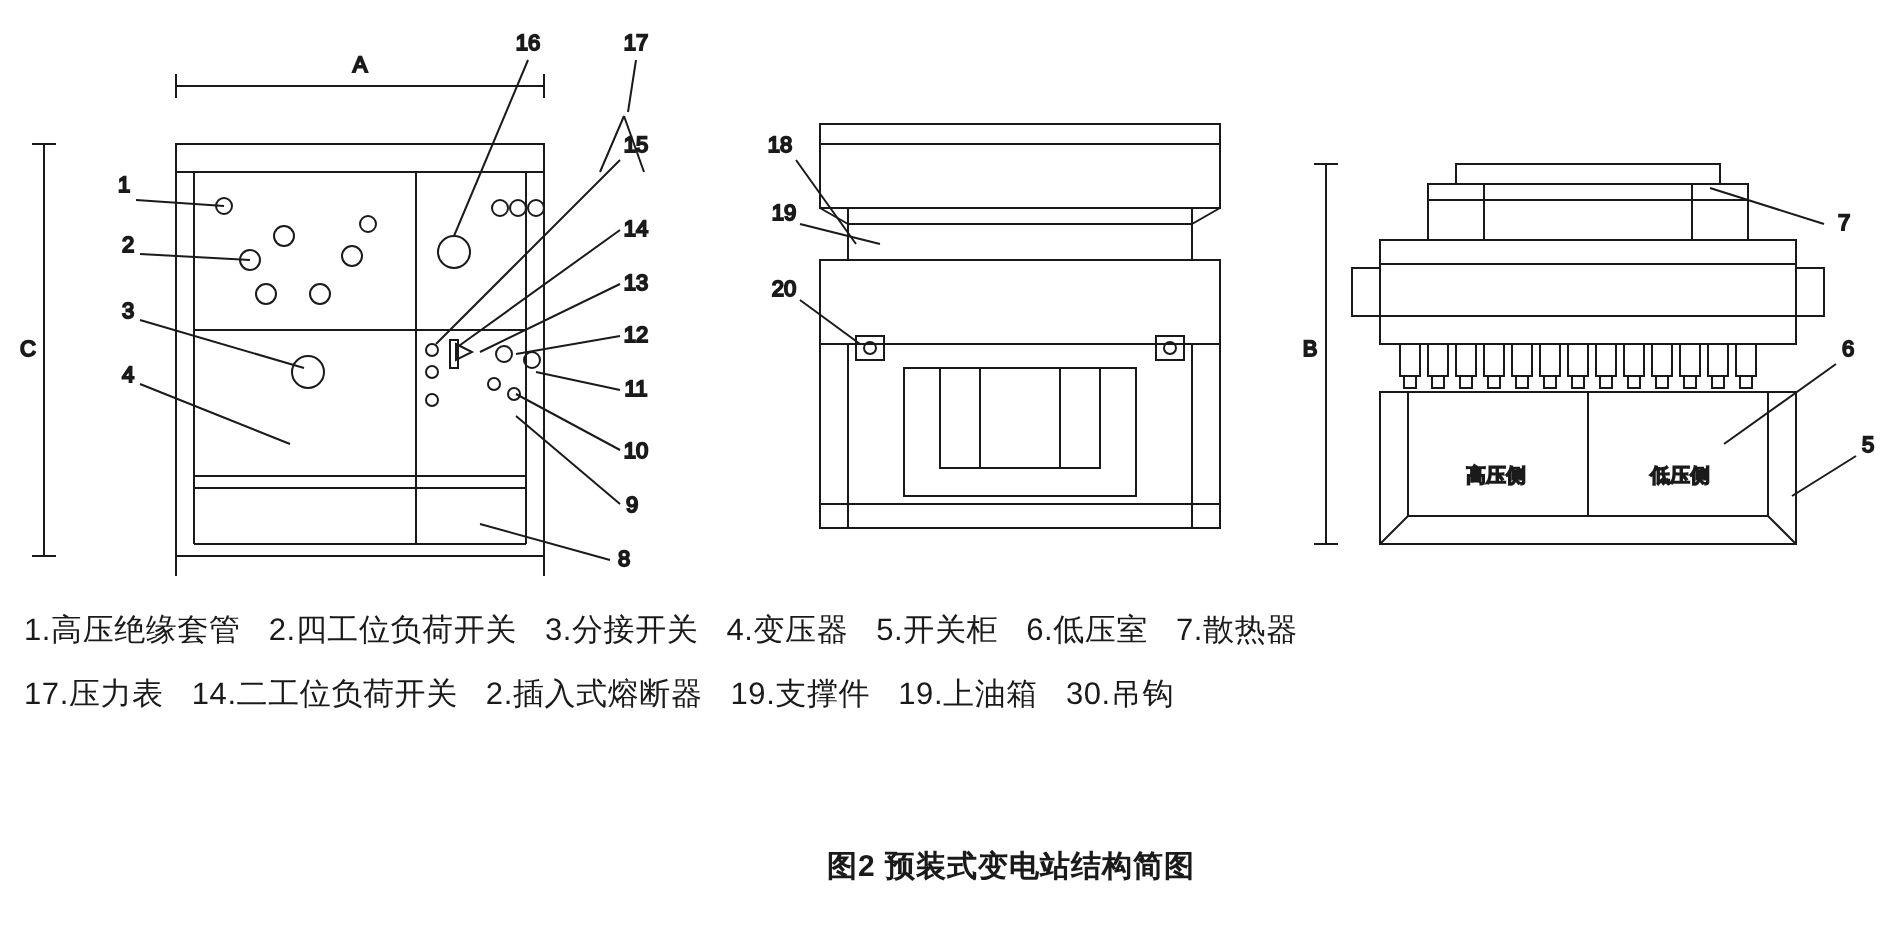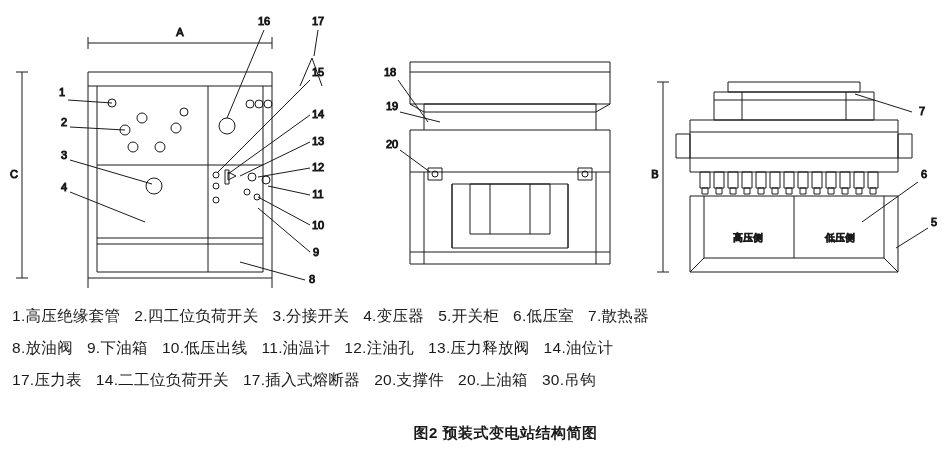--- a/index.html
+++ b/index.html
@@ -287,22 +287,19 @@
       </g>
 
     </g>
   </svg>
 
   <div class="legend">
     <div class="legend-line">
       <span class="item">1.高压绝缘套管</span><span class="item">2.四工位负荷开关</span><span class="item">3.分接开关</span><span class="item">4.变压器</span><span class="item">5.开关柜</span><span class="item">6.低压室</span><span class="item">7.散热器</span>
     </div>
     <div class="legend-line">
-      <span class="item">8.放油阀</span><span class="item">9.下油箱</span><span class="item">10.低压出线</span><span class="item">11.油温计</span><span class="item">12.注油孔</span><span class="item">13.压力释放阀</span><span class="item">14.油位计</span>
-    </div>
-    <div class="legend-line">
-      <span class="item">17.压力表</span><span class="item">14.二工位负荷开关</span><span class="item">17.插入式熔断器</span><span class="item">20.支撑件</span><span class="item">20.上油箱</span><span class="item">30.吊钩</span>
+      <span class="item">17.压力表</span><span class="item">14.二工位负荷开关</span><span class="item">2.插入式熔断器</span><span class="item">19.支撑件</span><span class="item">19.上油箱</span><span class="item">30.吊钩</span>
     </div>
   </div>
 
   <div class="caption">图2 预装式变电站结构简图</div>
 
 </div>
 
 </body></html>

